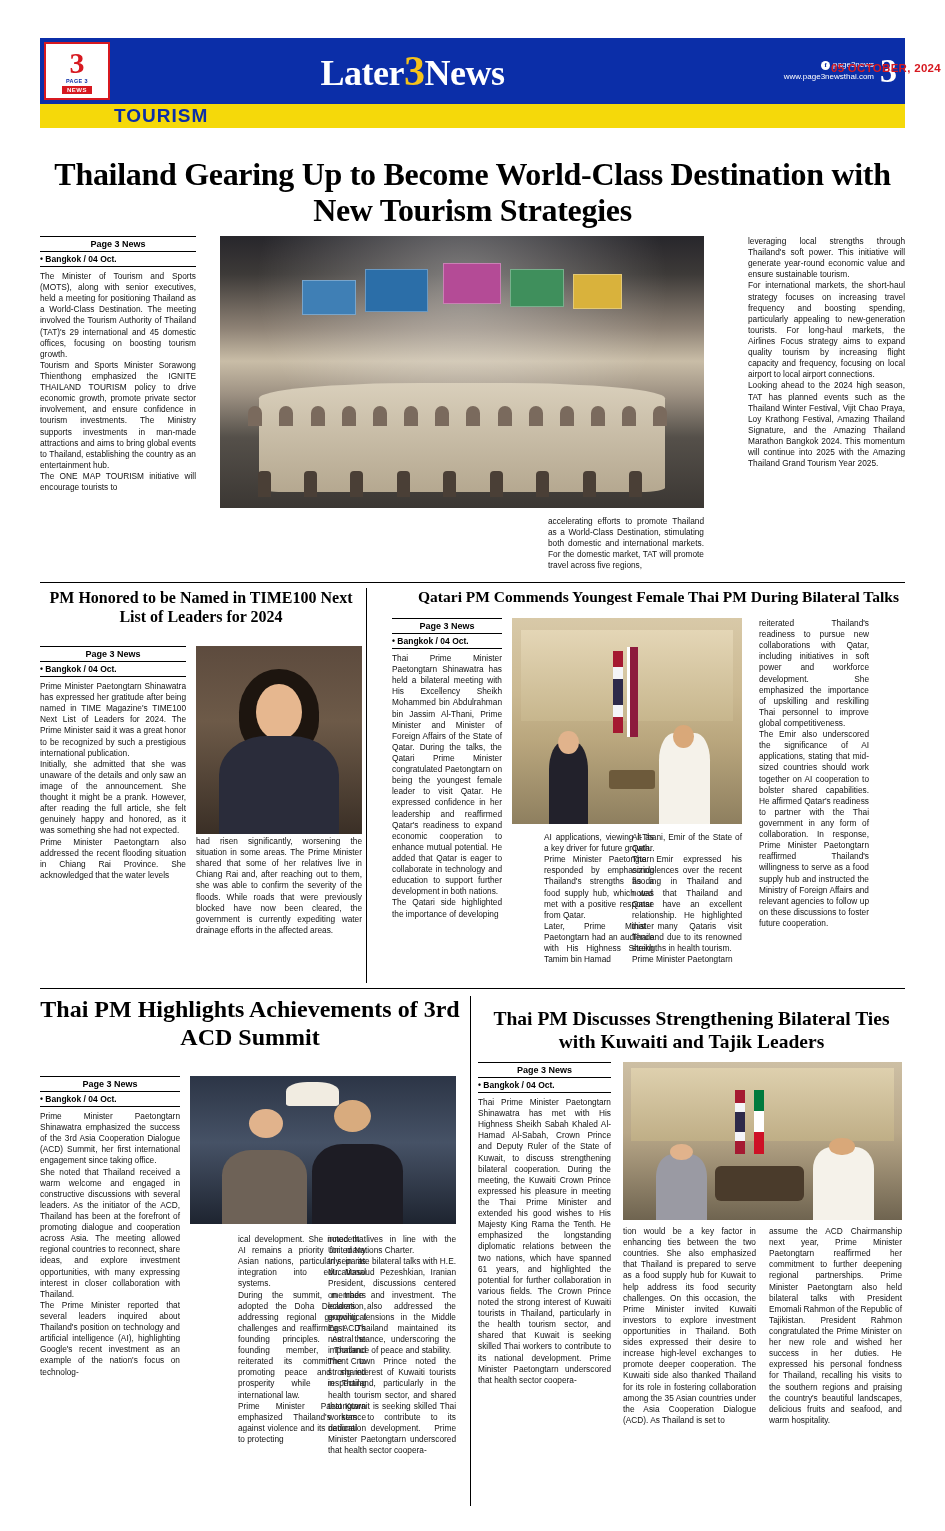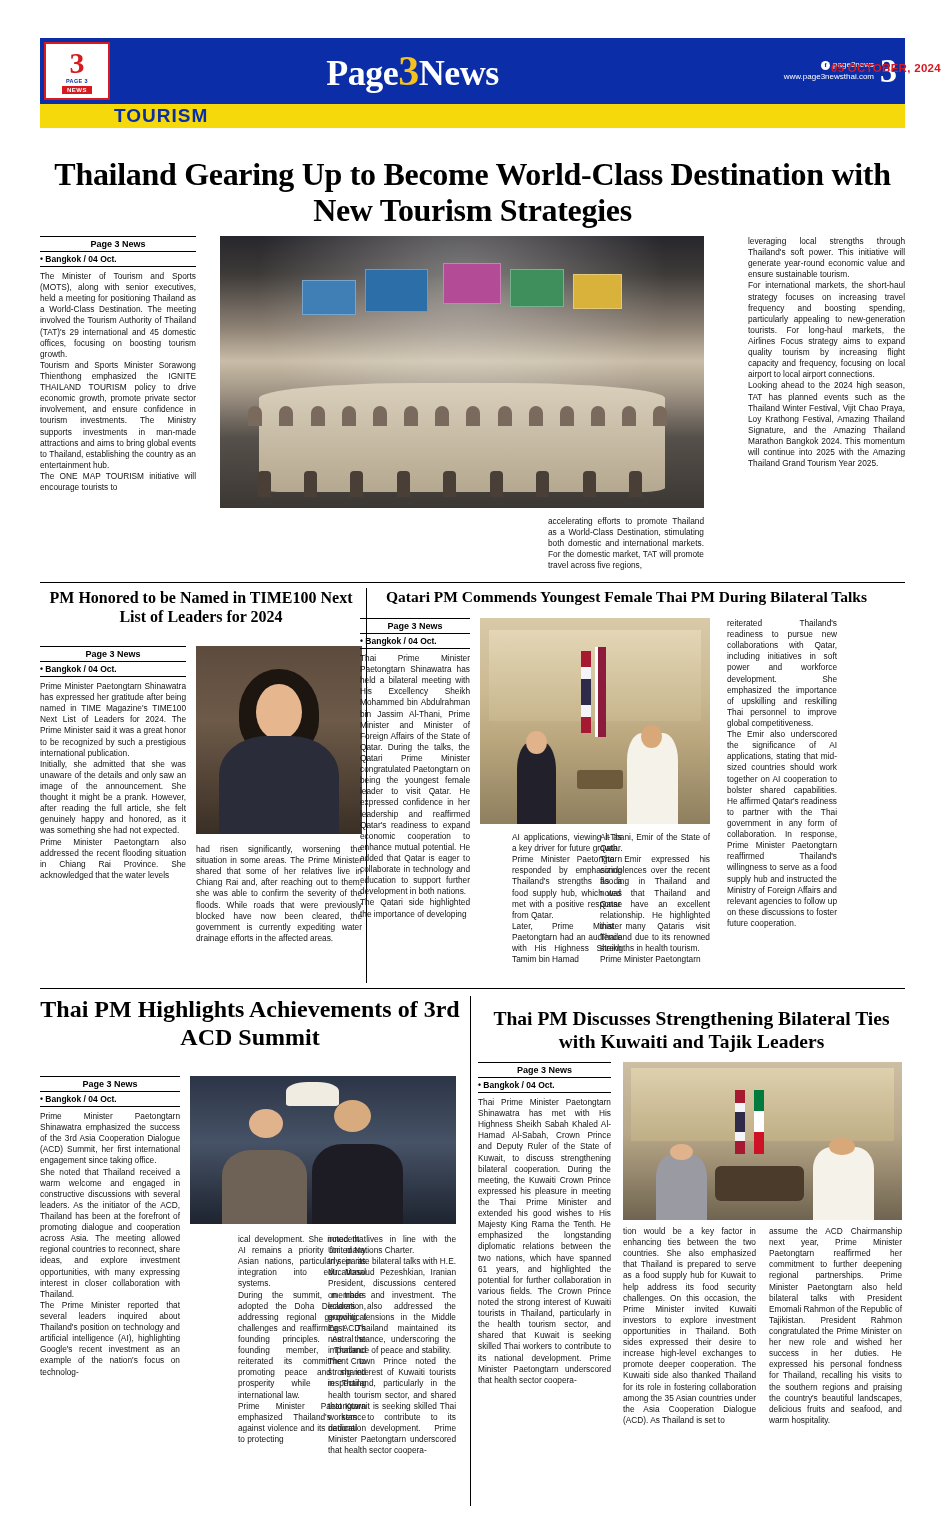--- a/index.html
+++ b/index.html
@@ -197,25 +197,25 @@
     position:absolute; left:180px; top:0; width:484px; height:272px;
   }
 
   
   .rule { position:absolute; background:#000; }
 
   
   .s2 { position:absolute; left:40px; top:588px; width:322px; }
   .s2 .subhead { font-size:16px; line-height:1.2; }
   .s2-c1 { position:absolute; left:0; top:58px; width:146px; }
-  .s2-c2 { position:absolute; left:156px; top:256px; width:166px; }
+  .s2-c2 { position:absolute; left:156px; top:248px; width:166px; }
   .s2-photo { position:absolute; left:156px; top:58px; width:166px; height:188px; }
 
   
-  .s3 { position:absolute; left:360px; top:588px; width:533px; }
+  .s3 { position:absolute; left:392px; top:588px; width:533px; }
   .s3 .subhead { font-size:15.5px; }
   .s3-c1 { position:absolute; left:0; top:30px; width:110px; }
   .s3-c2 { position:absolute; left:120px; top:244px; width:110px; }
   .s3-c3 { position:absolute; left:240px; top:244px; width:110px; }
   .s3-c4 { position:absolute; left:367px; top:30px; width:110px; }
   .s3-photo { position:absolute; left:120px; top:30px; width:230px; height:206px; }
 
   
   .s4 { position:absolute; left:40px; top:996px; width:420px; }
   .s4 .subhead { font-size:24px; line-height:1.15; }
@@ -309,21 +309,21 @@
 
   <div class="band-wrap">
     <div class="masthead">
       <div class="mh-logo">
         <div class="big3">3</div>
         <div class="sub">PAGE 3</div>
         <div class="news">NEWS</div>
       </div>
       <div class="mh-center">
         <div class="mh-title">
-          <span>Page</span><span class="t3">3</span><span>News</span>
+          <span>Later</span><span class="t3">3</span><span>News</span>
         </div>
       </div>
       <div class="mh-right">
         <div class="mh-social">
           <div class="row">
             <span class="fb-dot">f</span>
             <span>page3news</span>
           </div>
           <div class="row">
             <span>www.page3newsthai.com</span>

